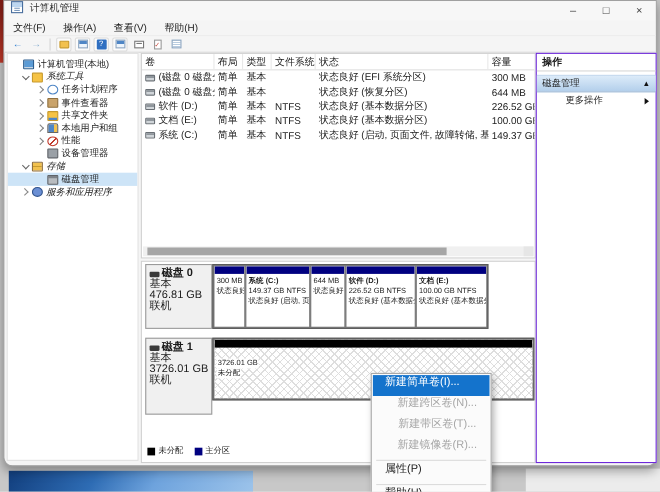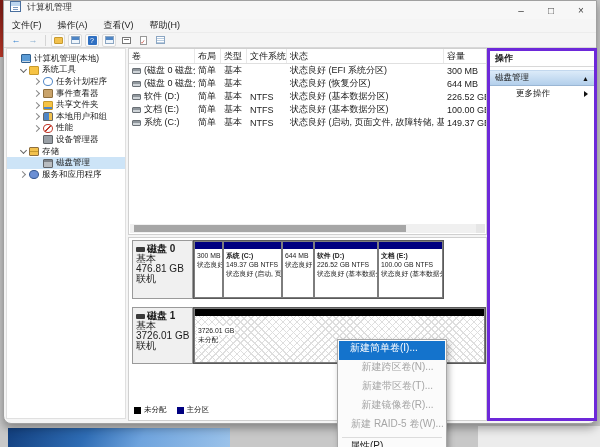--- a/index.html
+++ b/index.html
@@ -38,21 +38,21 @@
   .g-pop { width:9px; height:7px; border:1px solid #777; background:#fff; position:relative; }
   .g-pop:after { content:""; position:absolute; left:1px; top:1px; width:5px; height:1px; background:#777; }
   .g-doc { width:7px; height:9px; border:1px solid #999; background:#fff; position:relative; }
   .g-doc:after { content:"✓"; position:absolute; left:0; top:1px; font-size:6px; color:#c0392b; }
   .g-list { width:9px; height:8px; border:1px solid #8ca6c2; background:repeating-linear-gradient(180deg,#fff 0 1px,#b8cce0 1px 2px); }
 
   
   .tree-panel { position:absolute; left:2px; top:47px; width:120px; height:371px; background:#fff; border:1px solid #e0e0e0; padding-top:4px; overflow:hidden; }
   .trow { height:11.6px; display:flex; align-items:center; white-space:nowrap; overflow:hidden; font-size:8.5px; }
   .trow.sel { background:#cde4f7; }
-  .lvl0 { padding-left:5px; } .lvl1 { padding-left:13px; } .lvl2 { padding-left:27px; }
+  .lvl0 { padding-left:5px; } .lvl1 { padding-left:13px;font-style:italic; } .lvl2 { padding-left:27px; }
   .chev { width:7px; height:7px; position:relative; flex:0 0 7px; margin-right:1px; }
   .chev.down:after { content:""; position:absolute; left:1px; top:0; width:4px; height:4px; border-right:1px solid #666; border-bottom:1px solid #666; transform:rotate(45deg); }
   .chev.right:after { content:""; position:absolute; left:0; top:1px; width:4px; height:4px; border-right:1px solid #888; border-bottom:1px solid #888; transform:rotate(-45deg); }
   .ticon { width:10px; height:9px; flex:0 0 10px; margin:0 3px 0 1px; border-radius:1px; }
   .i-computer { background:linear-gradient(180deg,#5b9bd5 0 6px,#c9d6e4 6px); border:1px solid #2e5f8f; }
   .i-tools { background:#f6c344; border:1px solid #c79a2d; }
   .i-sched { background:#fff; border:1px solid #4f86c6; border-radius:50%; }
   .i-event { background:#c9a36a; border:1px solid #8f6f3e; }
   .i-share { background:#f6c344; border:1px solid #c79a2d; box-shadow:inset 0 -2px 0 #4f86c6; }
   .i-users { background:linear-gradient(90deg,#4f86c6 0 5px,#f2c14e 5px); border:1px solid #666; border-radius:2px 2px 0 0; }
@@ -85,21 +85,21 @@
   .pbar.primary { background:#000080; }
   .pbar.unalloc { background:#000; }
   .pbody { flex:1; padding:2px 2px; font-size:6.8px; line-height:9px; white-space:nowrap; overflow:hidden; }
   .pt { font-weight:bold; }
   .hatch { background:repeating-linear-gradient(45deg,#dedede 0 1px,transparent 1px 5px),repeating-linear-gradient(-45deg,#dedede 0 1px,transparent 1px 5px),#fff; }
   .hatch .pbody span { background:#fff; padding:0 1px; display:inline-block; }
   .legend { position:absolute; left:5px; bottom:5px; display:flex; gap:10px; font-size:7.5px; align-items:center; }
   .leg-item { display:flex; align-items:center; gap:3px; }
   .leg-sq { width:7px; height:7px; }
 
-  .actions-panel { position:absolute; left:483px; top:47px; width:110px; height:373px; background:#fff; border:3px solid #6d28d9; }
+  .actions-panel { position:absolute; left:483px; top:47px; width:110px; height:373px; background:#fff; border:1px solid #6d28d9; }
   .ap-title { height:16px; display:flex; align-items:center; padding-left:5px; font-weight:bold; font-size:9px; border-bottom:1px solid #d8d8d8; }
   .ap-section { height:16px; margin-top:3px; display:flex; align-items:center; padding:0 5px; background:linear-gradient(180deg,#dcebf9,#b3cfeb); border-top:1px solid #c3d8ee; border-bottom:1px solid #9ab6d4; font-size:8.5px; }
   .ap-collapse { margin-left:auto; font-size:7px; color:#111; }
   .ap-more { height:15px; display:flex; align-items:center; padding:0 6px 0 26px; font-size:8.5px; }
   .ap-arrow { margin-left:auto; width:0; height:0; border-left:4px solid #111; border-top:3px solid transparent; border-bottom:3px solid transparent; }
 
   
   .ctxmenu { position:absolute; left:337px; top:339px; width:110px; height:110px; background:#fbfbfb; border:1px solid #a8a8a8; box-shadow:2px 3px 6px rgba(0,0,0,.3); padding:1px; z-index:50; }
   .mi { height:19px; line-height:14px; padding-left:11px; font-size:10px; white-space:nowrap; overflow:hidden; color:#1b1b1b; }
   .mi.hl { background:#1473cc; color:#fff; }
@@ -336,21 +336,21 @@
         <div class="part" style="flex:1;">
           <div class="pbar primary"></div>
           <div class="pbody">
               <div class="pt">文档 (E:)</div>
               <div>100.00 GB NTFS</div>
               <div>状态良好 (基本数据分区)</div>
             </div>
         </div>
       </div>
 
-      <div class="disk-label" style="left:3px; top:69px; height:57px;">
+      <div class="disk-label" style="left:3px; top:69px; height:70px;">
         <div class="dl-name">
             <span class="dl-ic"></span>
             <span>磁盘 1</span>
           </div>
         <div>基本</div>
         <div>3726.01 GB</div>
         <div>联机</div>
       </div>
       <div class="pstrip" style="left:64px; top:69px; width:293px; height:57px;">
         <div class="part hatch" style="flex:1;">
@@ -387,18 +387,17 @@
     </div>
   </div>
 
 </div>
 
 <div class="ctxmenu">
   <div class="mi hl">新建简单卷(I)...</div>
   <div class="mi dis">新建跨区卷(N)...</div>
   <div class="mi dis">新建带区卷(T)...</div>
   <div class="mi dis">新建镜像卷(R)...</div>
-  <div class="mi dis">新建 RAID-5 卷(W)...</div>
   <div class="msep"></div>
   <div class="mi">属性(P)</div>
   <div class="msep"></div>
   <div class="mi">帮助(H)</div>
 </div>
 
 </body></html>

